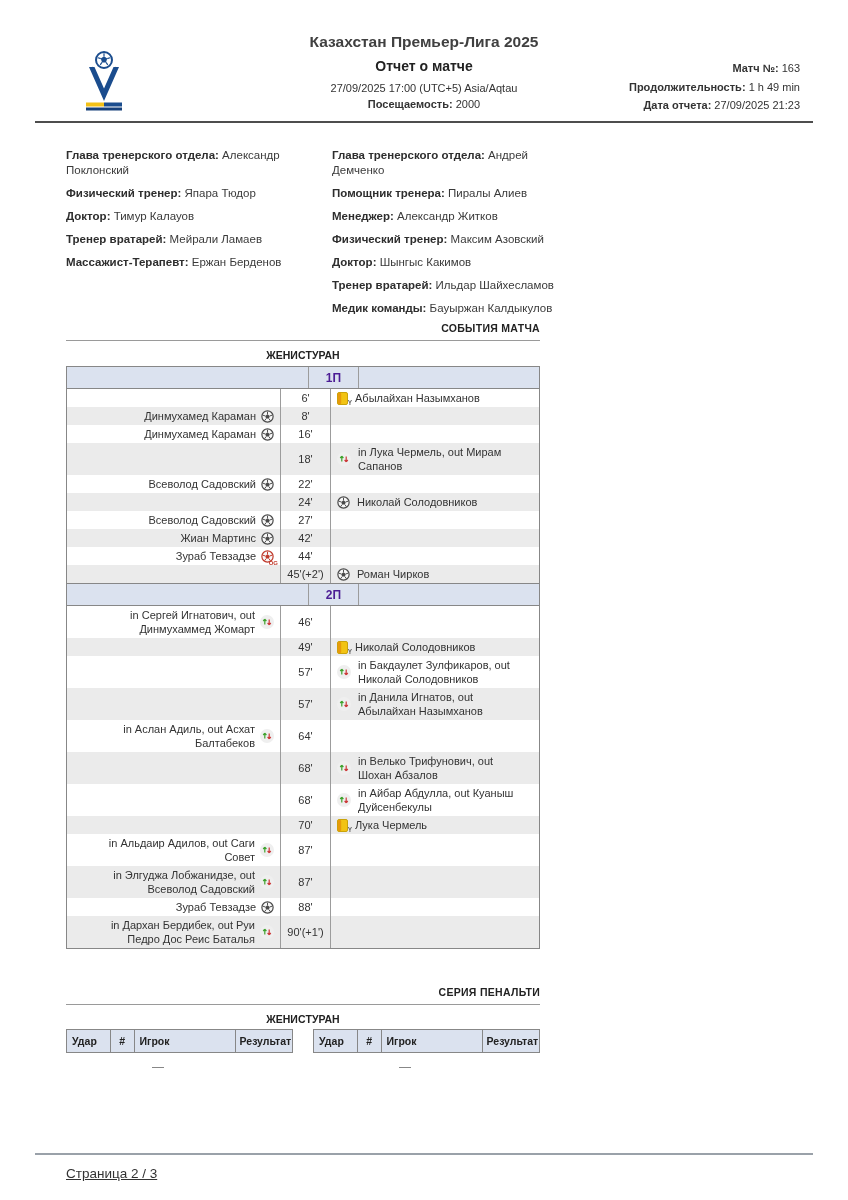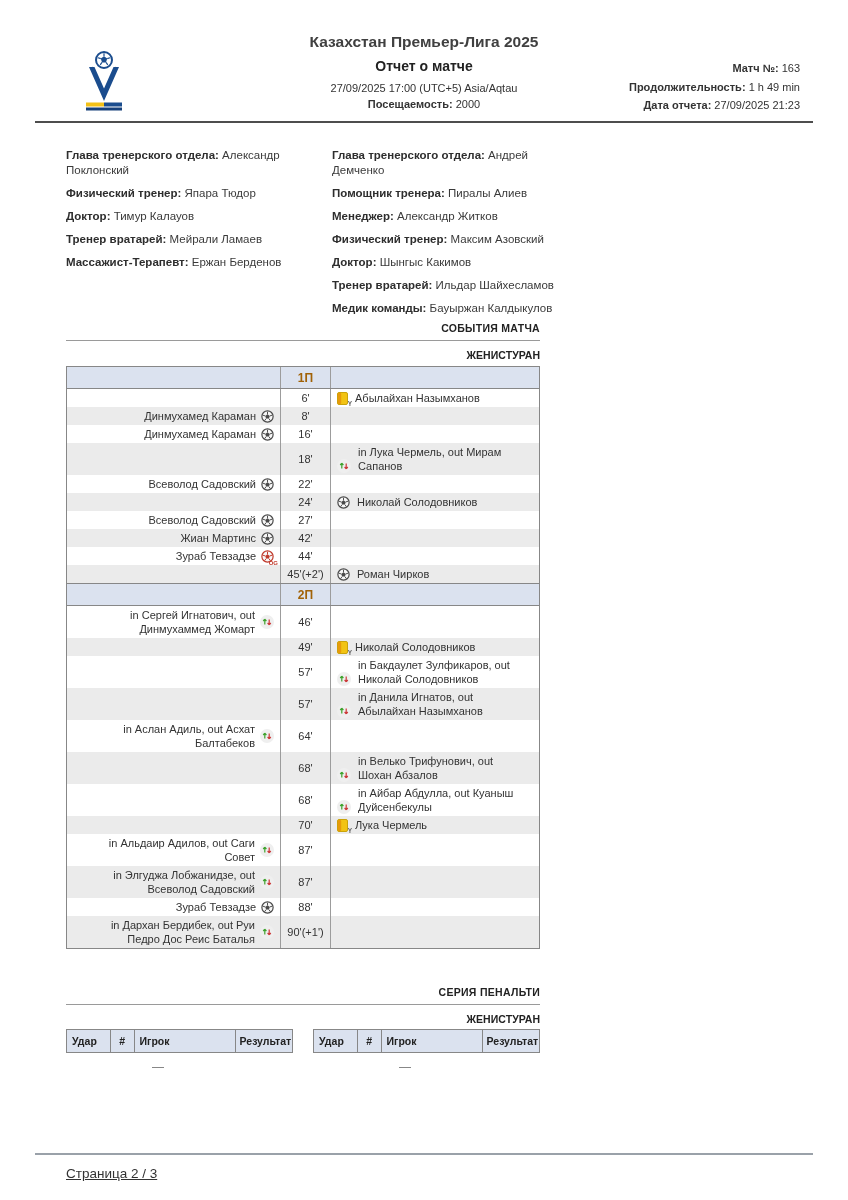--- a/index.html
+++ b/index.html
@@ -22,36 +22,36 @@
   .staff-col{font-size:11.5px;line-height:15px;}
   .staff-col.home{width:249px;}
   .staff-col.away{width:266px;}
   .staff-line{margin:0 0 8px 0;}
   .staff-line b{color:#2e2e2e;}
 
   
   .section{position:absolute;left:66px;width:474px;}
   .sec-title{font-size:10.5px;font-weight:bold;letter-spacing:.3px;color:#222;
              padding-bottom:6px;border-bottom:1.5px solid #9a9a9a;text-align:right;}
-  .teams-row{display:flex;justify-content:flex-end;margin-top:8px;
+  .teams-row{display:flex;justify-content:center;margin-top:8px;
              font-size:10.5px;font-weight:bold;color:#222;}
 
   
   .events-sec{top:322px;}
   .etable{margin-top:5px;border:1px solid #878787;}
   .erow{display:flex;align-items:stretch;font-size:11px;color:#333;min-height:18px;}
   .erow.stripe{background:#ebebeb;}
   .erow.ehead{background:#dbe2ef;border-top:1px solid #878787;border-bottom:1px solid #878787;
-              font-weight:bold;font-size:12px;min-height:21px;color:#a16207;}
+              font-weight:bold;font-size:12px;min-height:21px;color:#4c1d95;padding-left:28px;}
   .etable .erow.ehead:first-child{border-top:none;}
   .c-home{width:214px;display:flex;justify-content:flex-end;align-items:center;gap:5px;
           padding:2px 6px;border-right:1px solid #9c9c9c;text-align:right;box-sizing:border-box;}
   .c-time{width:50px;display:flex;align-items:center;justify-content:center;
           border-right:1px solid #9c9c9c;padding:2px 0;box-sizing:border-box;}
-  .c-away{flex:1;display:flex;justify-content:flex-start;align-items:flex-end;gap:7px;
+  .c-away{flex:1;display:flex;justify-content:flex-start;align-items:center;gap:7px;
           padding:2px 6px;text-align:left;box-sizing:border-box;}
   .evtext{line-height:14px;}
   .c-home .evtext{max-width:172px;}
   .c-away .evtext{max-width:170px;}
   .evicon{flex:0 0 auto;display:inline-flex;position:relative;line-height:0;}
   .evicon .og{position:absolute;right:-4px;bottom:-3px;font-size:6px;font-weight:bold;
               color:#c0392b;font-style:normal;line-height:1;}
   .evicon .ysub{position:absolute;right:-4px;bottom:-2px;font-size:6.5px;font-weight:bold;
               color:#666;font-style:normal;line-height:1;}
 

